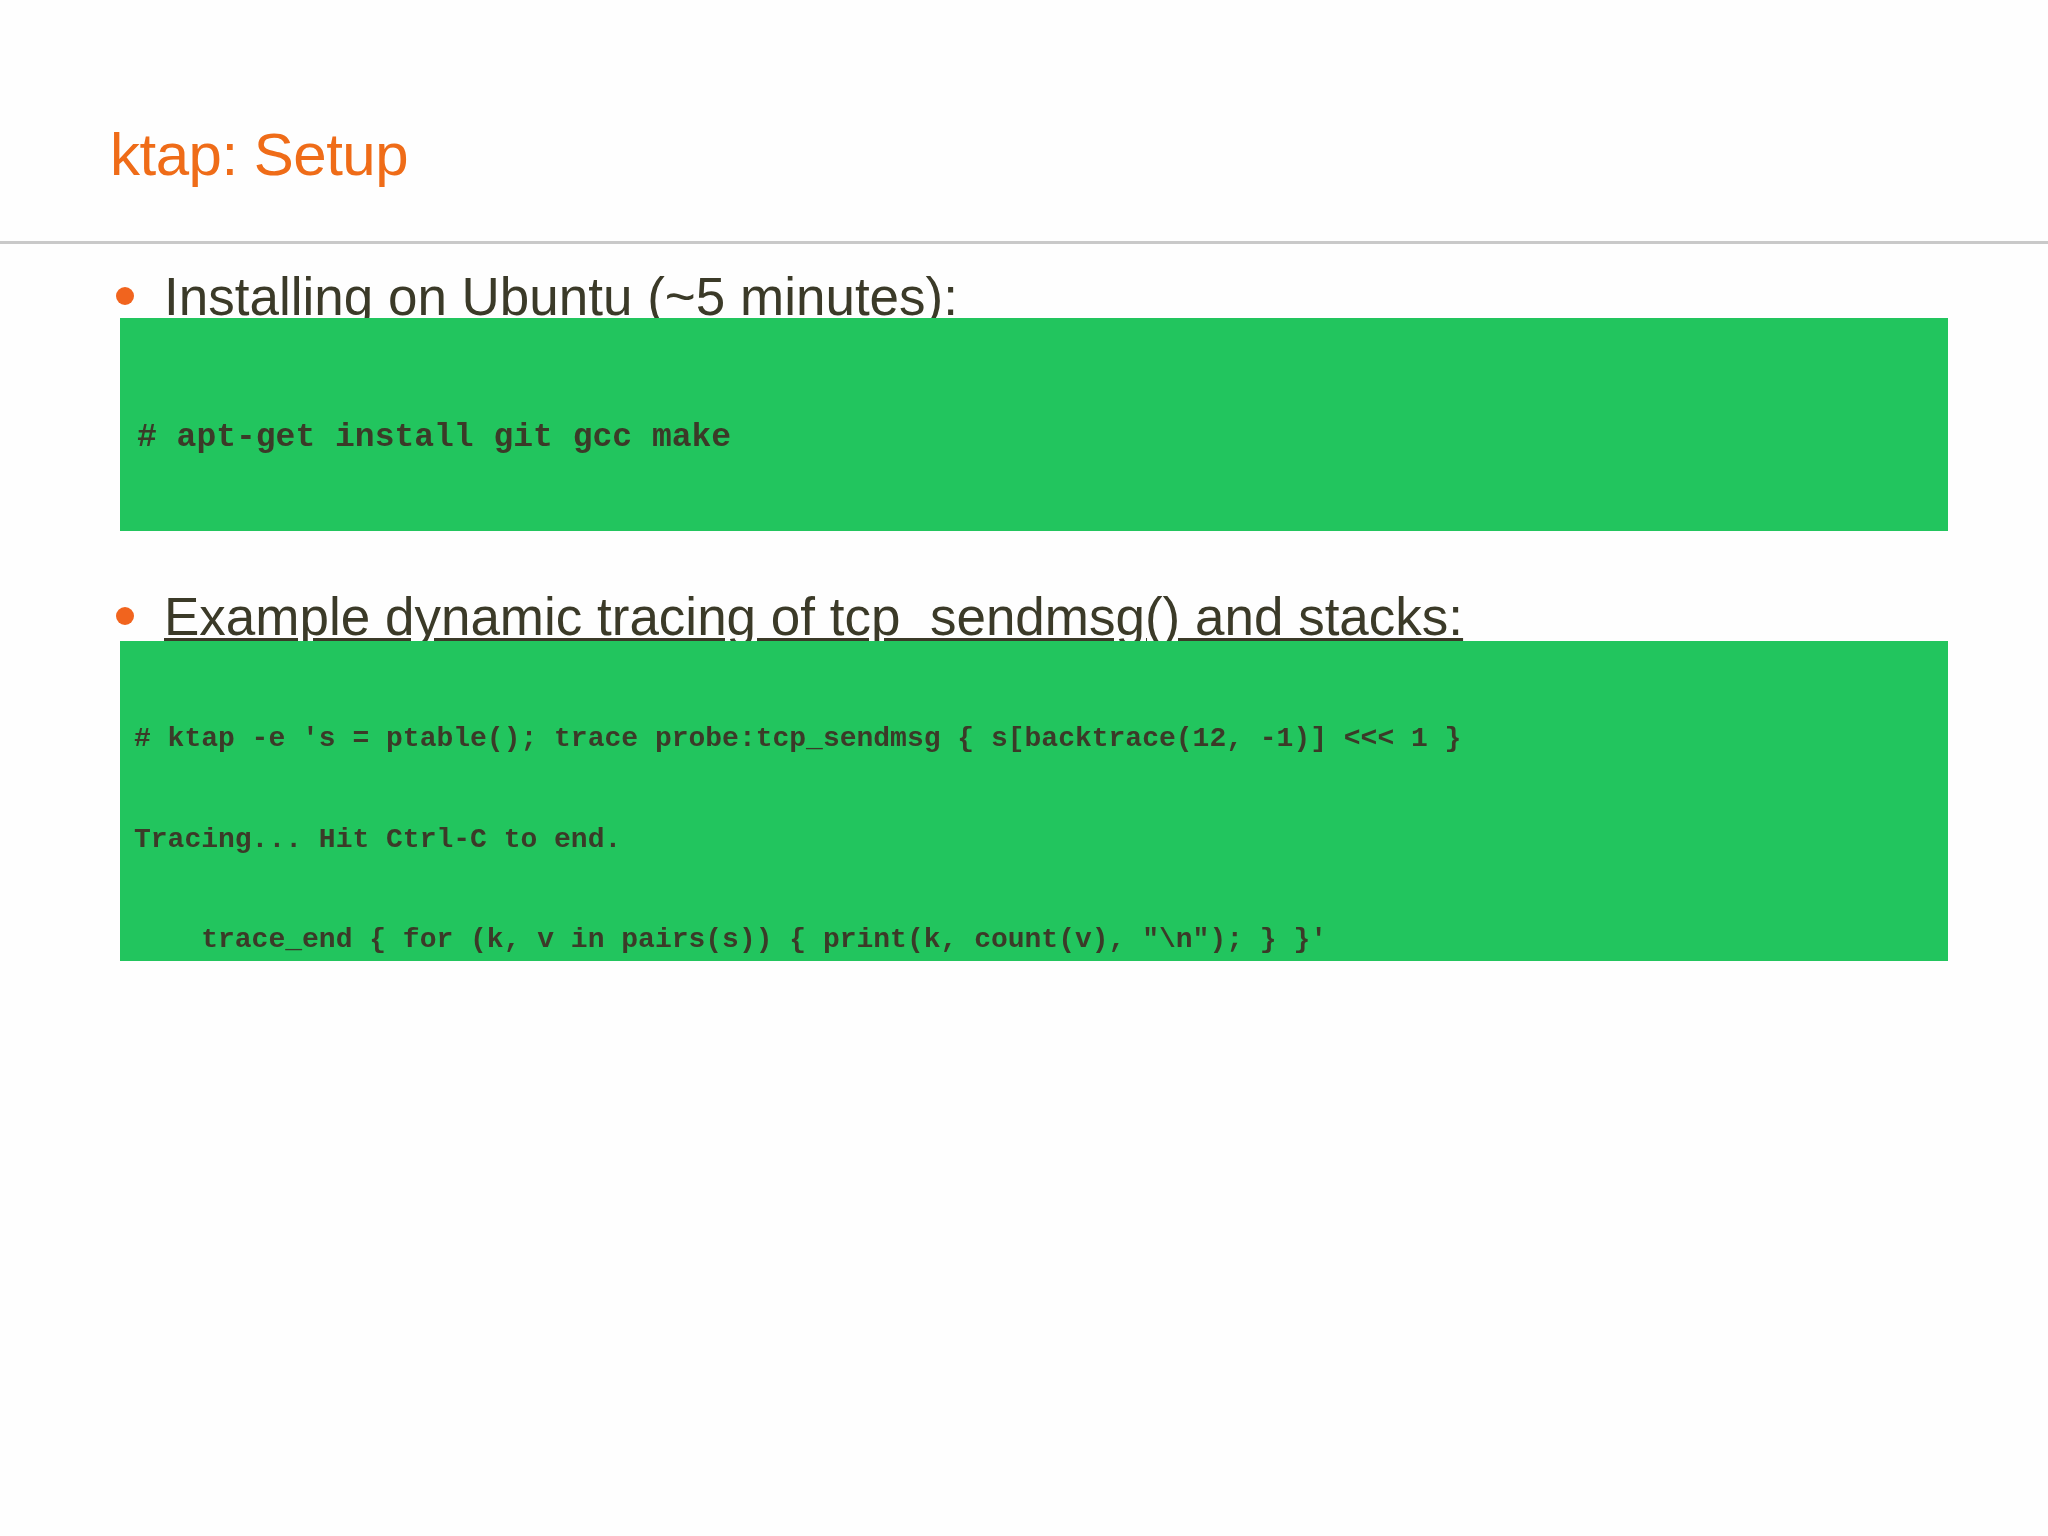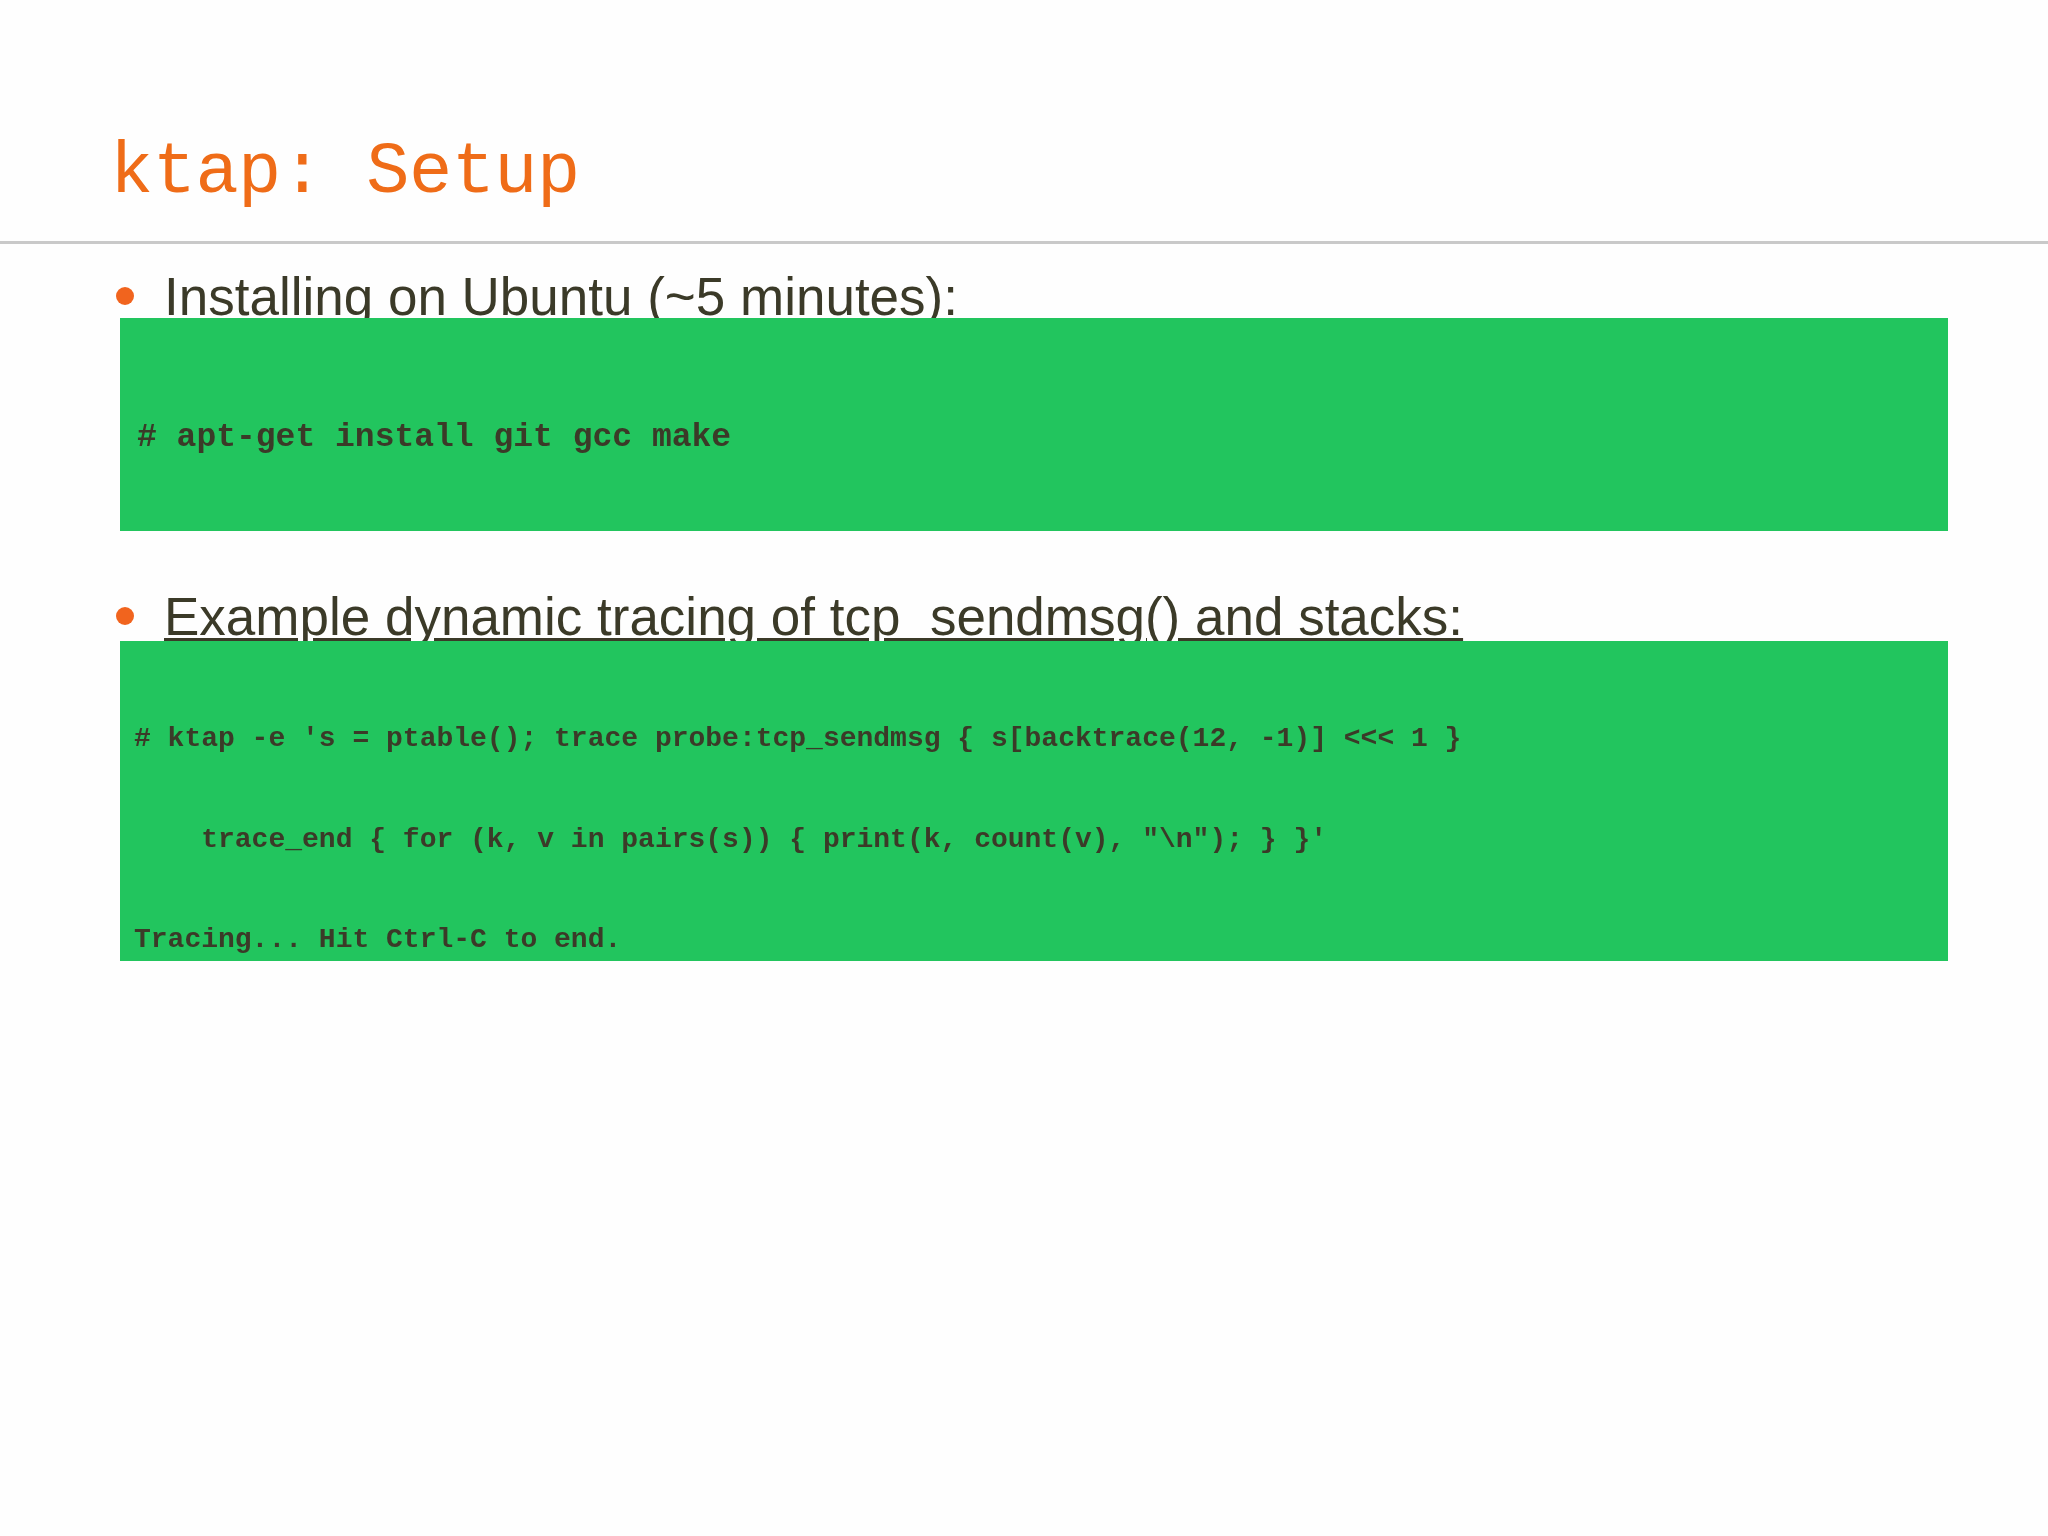--- a/index.html
+++ b/index.html
@@ -30,23 +30,23 @@
   .title-area {
     position: absolute;
     left: 0;
     top: 0;
     width: 2048px;
     height: 243px;
   }
   .slide-title {
     position: absolute;
     left: 110px;
-    top: 134px;
-    font-family: Liberation Mono, monospace;
-    font-size: 72px;
+    top: 116px;
+    font-family: Liberation Sans, sans-serif;
+    font-size: 60px;
     line-height: 78px;
     font-weight: 400;
     letter-spacing: -0.5px;
     color: #ef6c18;
     white-space: nowrap;
   }
   .title-rule {
     position: absolute;
     left: 0;
     top: 241px;
@@ -157,22 +157,22 @@
       
     </div>
 
     <div class="bullet-row" id="bullet-example">
       <span class="bullet-dot"></span>
       <span class="bullet-text">Example dynamic tracing of tcp_sendmsg() and stacks:</span>
     </div>
 
     <div class="code-block" id="code-trace">
       <span class="code-line"># ktap -e 's = ptable(); trace probe:tcp_sendmsg { s[backtrace(12, -1)] &lt;&lt;&lt; 1 }</span>
+      <span class="code-line">Tracing... Hit Ctrl-C to end.</span>
       <span class="code-line">    trace_end { for (k, v in pairs(s)) { print(k, count(v), "\n"); } }'</span>
-      <span class="code-line">Tracing... Hit Ctrl-C to end.</span>
       
 
       
 
       
     </div>
 
   </div>
 </div>
 

